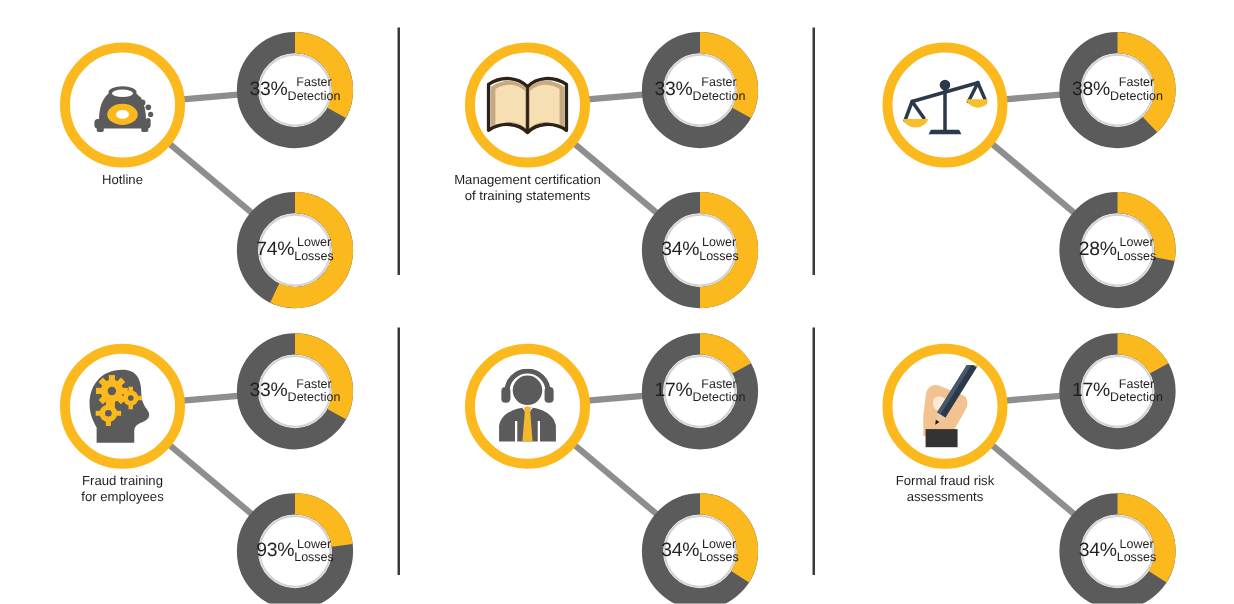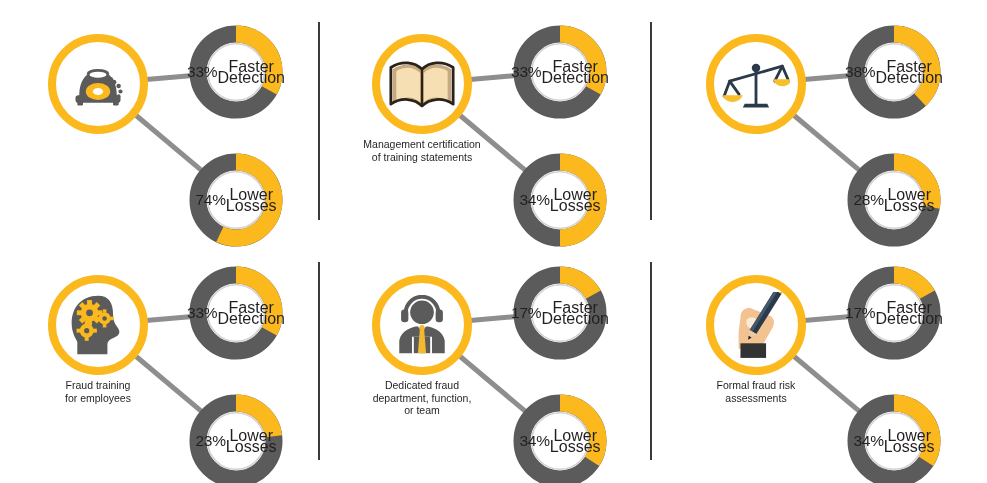--- a/index.html
+++ b/index.html
@@ -88,21 +88,21 @@
     text-align: center;
     color: #231f20;
     pointer-events: none;
   }
   .donut-pct {
     font-size: 15.5px;
     line-height: 16px;
     letter-spacing: -0.2px;
   }
   .donut-lbl {
-    font-size: 16px;
+    font-size: 10px;
     line-height: 11.4px;
     white-space: pre-line;
   }
 </style>
 </head>
 <body>
 
 <div id="infographic">
 
   <div class="divider" style="left:318px; top:22px; height:198px;"></div>
@@ -129,20 +129,21 @@
       <g fill="#5B5B5B">
         <circle cx="49" cy="30" r="2.6"></circle>
               <circle cx="54" cy="34" r="2.4"></circle>
         <circle cx="56" cy="40" r="2.2"></circle>
               <circle cx="54" cy="45" r="2"></circle>
         <circle cx="46" cy="27" r="2.2"></circle>
       </g>
     </svg>
         </span>
       </div>
+      <div class="icon-label" style="left: -40px; top: 124px; width: 180px;">Hotline</div>
       <div class="donut" style="left: 140px; top: 10px;">
         <svg viewBox="0 0 96 96">
           <circle cx="48" cy="48" r="38" fill="none" stroke="#5B5B5B" stroke-width="17"></circle>
           <path d="M 48 10 A 38 38 0 0 1 81.29965384166681 66.30663961586518" fill="none" stroke="#FBB91E" stroke-width="17"></path>
           <circle cx="48" cy="48" r="28.3" fill="#ffffff" stroke="#d3d3d3" stroke-width="1.6"></circle>
         </svg>
         <div class="donut-text">
           <div class="donut-pct">33%</div>
           <div class="donut-lbl">Faster
 Detection</div>
@@ -305,21 +306,21 @@
 Detection</div>
         </div>
       </div>
       <div class="donut" style="left: 140px; top: 138px;">
         <svg viewBox="0 0 96 96">
           <circle cx="48" cy="48" r="38" fill="none" stroke="#5B5B5B" stroke-width="17"></circle>
           <path d="M 48 10 A 38 38 0 0 1 85.70035864995016 43.23733712455644" fill="none" stroke="#FBB91E" stroke-width="17"></path>
           <circle cx="48" cy="48" r="28.3" fill="#ffffff" stroke="#d3d3d3" stroke-width="1.6"></circle>
         </svg>
         <div class="donut-text">
-          <div class="donut-pct">23%</div>
+          <div class="donut-pct">93%</div>
           <div class="donut-lbl">Lower
 Losses</div>
         </div>
       </div>
     </div>
     <div class="panel" style="left: 372px; top: 255px;">
       <div class="connector" style="left: 97.8195px; top: 63.3418px; width: 46.5208px; transform: rotate(-4.96974deg);"></div>
       <div class="connector" style="left: 86.7433px; top: 98.3857px; width: 88.2776px; transform: rotate(40.0497deg);"></div>
       <div class="icon-circle" style="left: 0px; top: 20px;">
         <span>
@@ -332,23 +333,20 @@
         <path d="M35 34 C24 34 12 39 10 50 L10 64 L24 64 L24 46 L46 46 L46 64 L60 64 L60 50
                  C58 39 46 34 35 34 Z"></path>
         <rect x="26" y="46" width="18" height="18"></rect>
       </g>
       <path d="M30 34 L35 40 L40 34 L37 34 L35 36 L33 34 Z" fill="#ffffff"></path>
       <path d="M32.6 38 L37.4 38 L39.5 64 L30.5 64 Z" fill="#F2B830"></path>
       <circle cx="35" cy="36" r="3" fill="#F2B830"></circle>
     </svg>
         </span>
       </div>
-      <div class="icon-label" style="left: -48px; top: 124px; width: 196px;">Dedicated fraud
-department, function,
-or team</div>
       <div class="donut" style="left: 140px; top: 10px;">
         <svg viewBox="0 0 96 96">
           <circle cx="48" cy="48" r="38" fill="none" stroke="#5B5B5B" stroke-width="17"></circle>
           <path d="M 48 10 A 38 38 0 0 1 81.29965384166681 29.693360384134827" fill="none" stroke="#FBB91E" stroke-width="17"></path>
           <circle cx="48" cy="48" r="28.3" fill="#ffffff" stroke="#d3d3d3" stroke-width="1.6"></circle>
         </svg>
         <div class="donut-text">
           <div class="donut-pct">17%</div>
           <div class="donut-lbl">Faster
 Detection</div>

